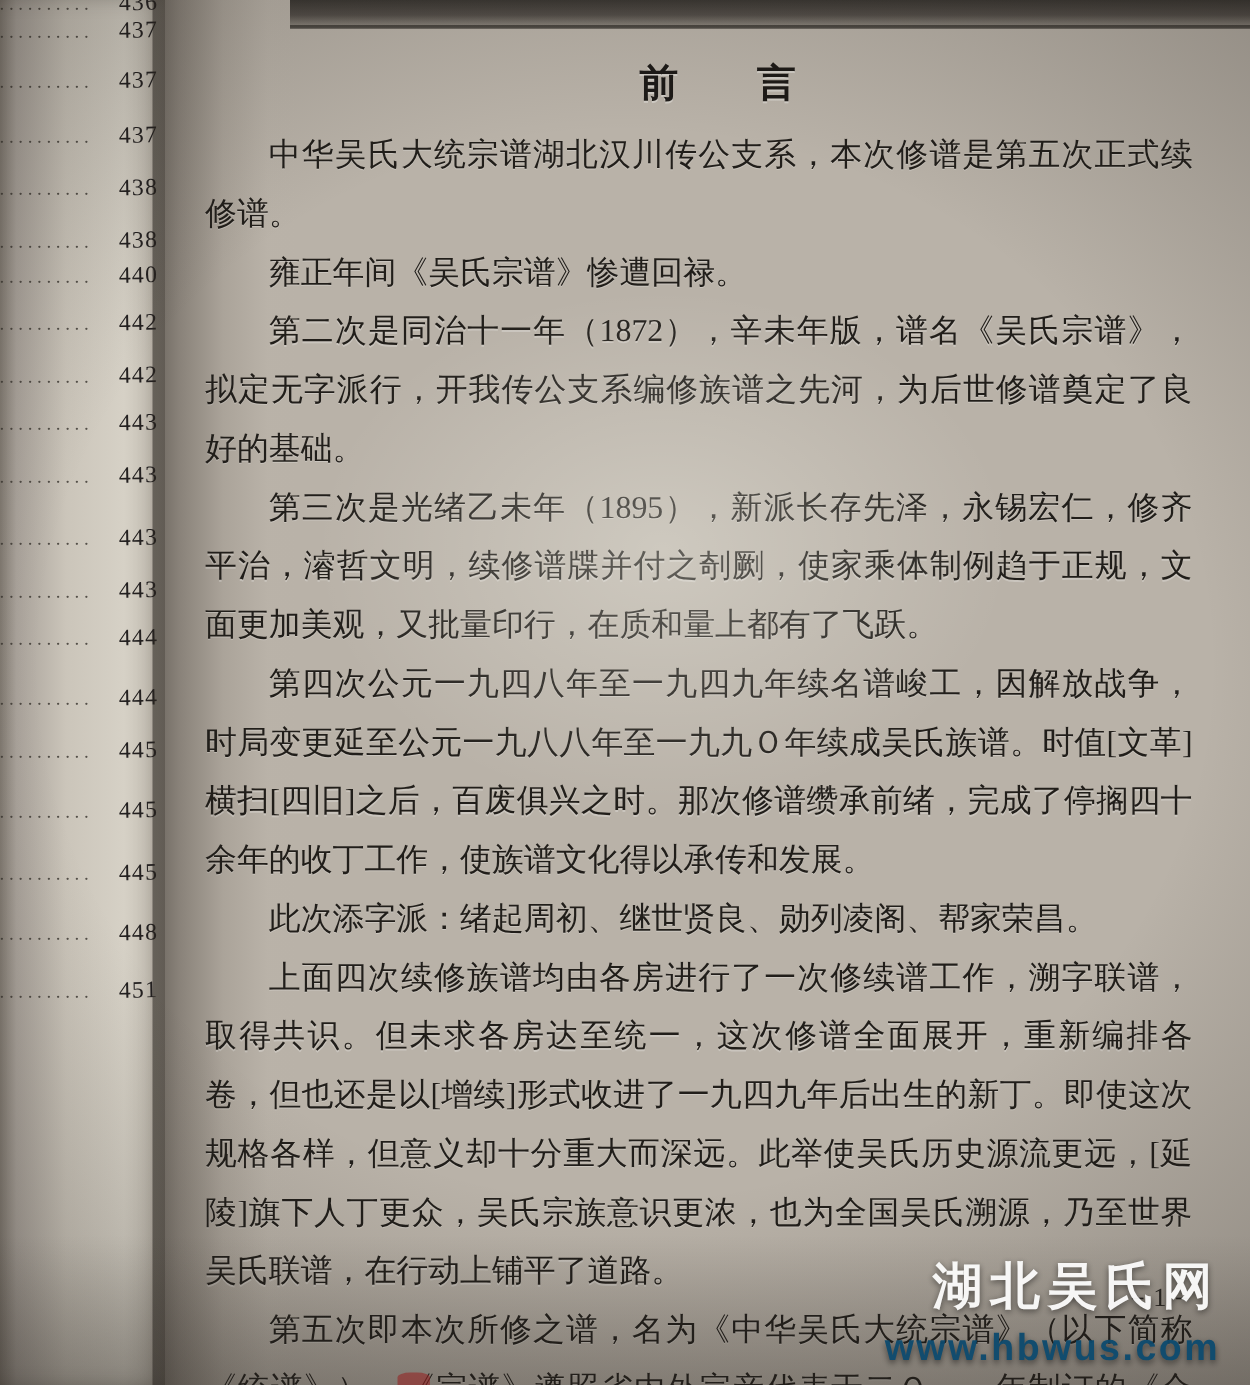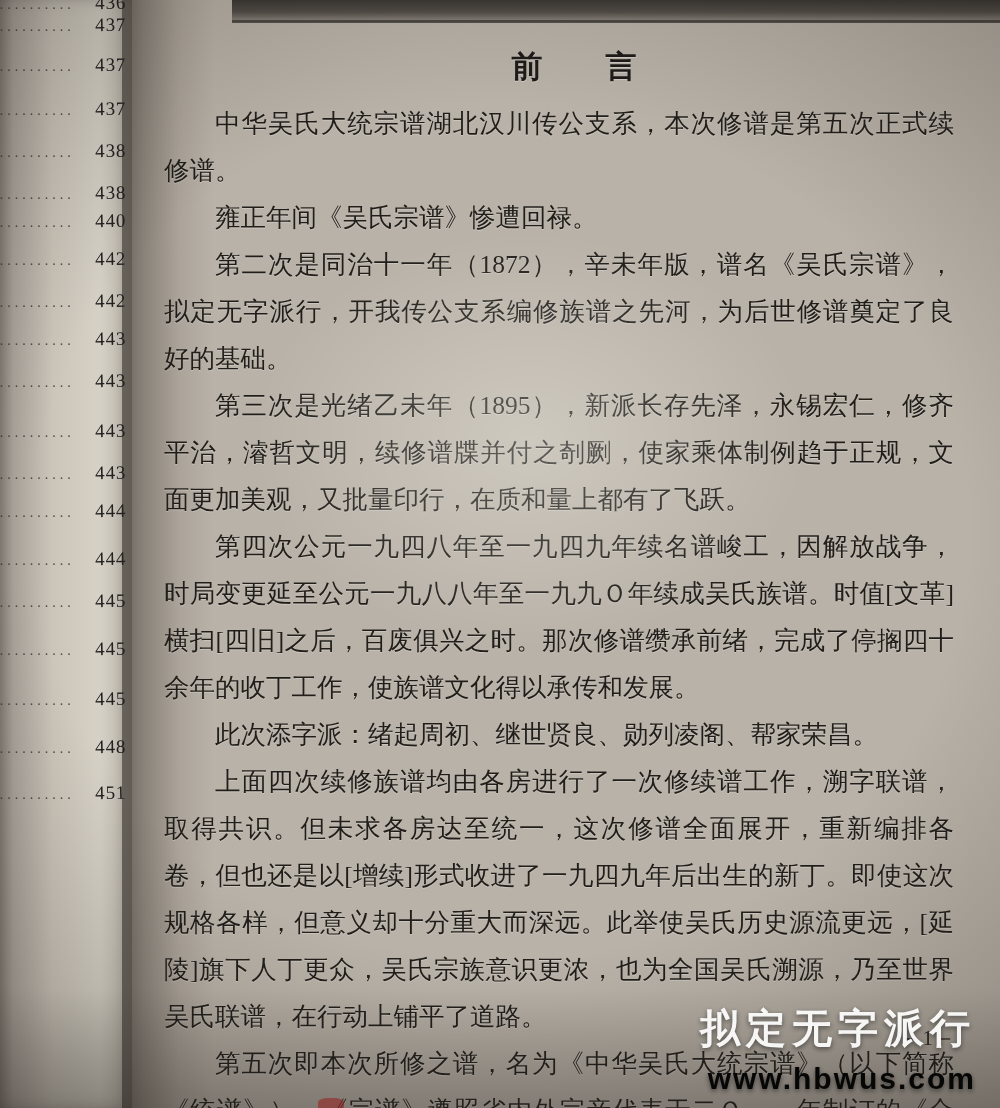--- a/index.html
+++ b/index.html
@@ -87,21 +87,21 @@
   #wm1 {
     position:absolute; right:24px; bottom:52px;
     font-size:40px; font-weight:bold; color:#ffffff;
     letter-spacing:6px;
     opacity:.92;
     text-shadow:0 2px 5px rgba(0,0,0,.55);
     font-family:"Liberation Sans", sans-serif;
   }
   #wm2 {
     position:absolute; right:24px; bottom:12px;
-    font-size:30px; font-weight:bold; color:#000000;
+    font-size:30px; font-weight:bold; color:#0c4a6e;
     letter-spacing:2px;
     opacity:.95;
     text-shadow:0 2px 5px rgba(0,0,0,.55);
     font-family:"Liberation Sans", sans-serif;
   }
 
   
   #vignette {
     position:absolute; inset:0;
     background:radial-gradient(ellipse 85% 70% at 50% 48%, rgba(0,0,0,0) 55%, rgba(30,26,22,0.30) 100%);
@@ -193,15 +193,15 @@
       </div>
 
     <div id="folio">－1－</div>
   </div>
 
   <div id="glare"></div>
   <div id="vignette"></div>
   <div id="bottom-shadow"></div>
   <div id="red-mark"></div>
 
-  <div id="wm1">拟定无字派行</div>
+  <div id="wm1">湖北吴氏网</div>
   <div id="wm2">www.hbwus.com</div>
 </div>
 
 </body></html>

